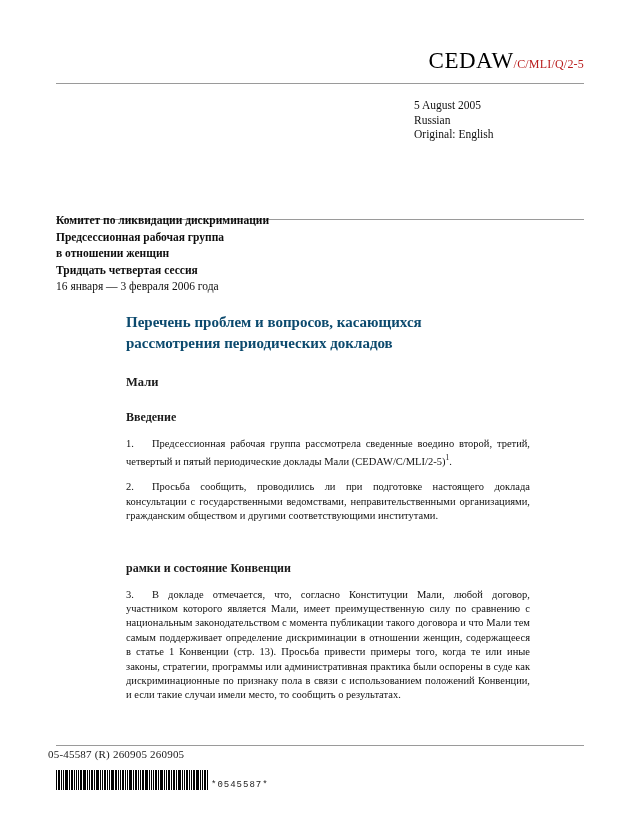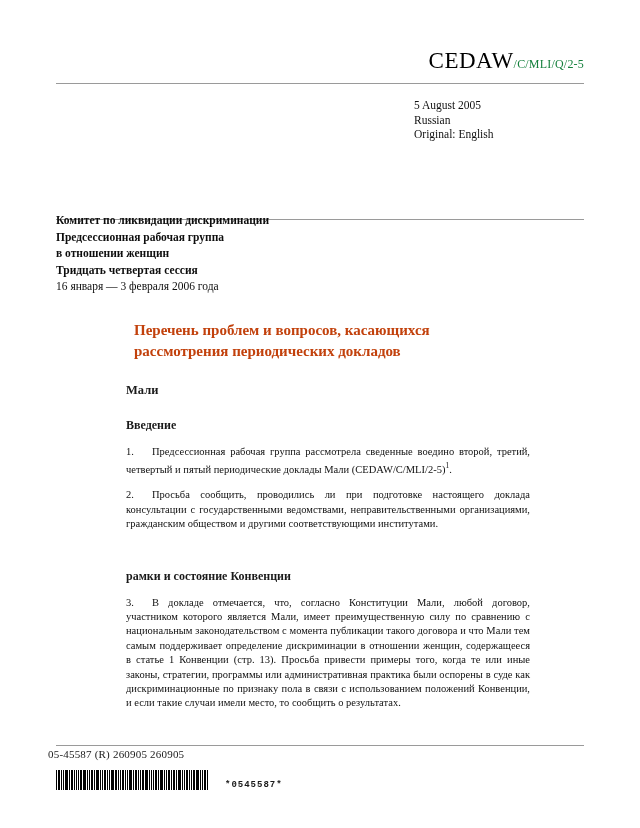--- a/index.html
+++ b/index.html
@@ -32,21 +32,21 @@
   }
   .cedaw-main {
     font-family: "Liberation Serif", serif;
     font-size: 23px;
     letter-spacing: 0.5px;
     color: #000;
   }
   .cedaw-suffix {
     font-family: "Liberation Serif", serif;
     font-size: 12px;
-    color: #15803d;
+    color: #b91c1c;
     letter-spacing: 0.2px;
   }
 
   .rule-top {
     position: absolute;
     left: 56px;
     right: 56px;
     top: 83px;
     border-top: 1px solid #9a9a9a;
   }
@@ -86,25 +86,25 @@
   }
 
   
   .body-col {
     position: absolute;
     left: 126px;
     top: 312px;
     width: 404px;
   }
   h1.title {
-    margin: 8px;
+    margin: 0;
     font-size: 15px;
     line-height: 21px;
     font-weight: bold;
-    color: #c2410c;
+    color: #0c4a6e;
   }
   .country {
     margin-top: 21px;
     font-size: 12.5px;
     font-weight: bold;
   }
   h2.sub {
     margin: 19px 0 0 0;
     font-size: 12px;
     line-height: 17px;
@@ -161,22 +161,21 @@
   .barcode .bars i {
     display: block;
     background: #000;
     height: 20px;
     margin-right: 1px;
   }
   .barcode-text {
     font-family: "Liberation Mono", monospace;
     font-size: 9px;
     letter-spacing: 1px;
-    margin-left: 16px;
-    font-weight: bold;
+    margin-left: 2px;
   }
 </style>
 </head>
 <body>
 
 <div class="page">
 
   <div class="doc-symbol-row">
     <span class="cedaw-main">CEDAW</span><span class="cedaw-suffix">/C/MLI/Q/2-5</span>
   </div>

